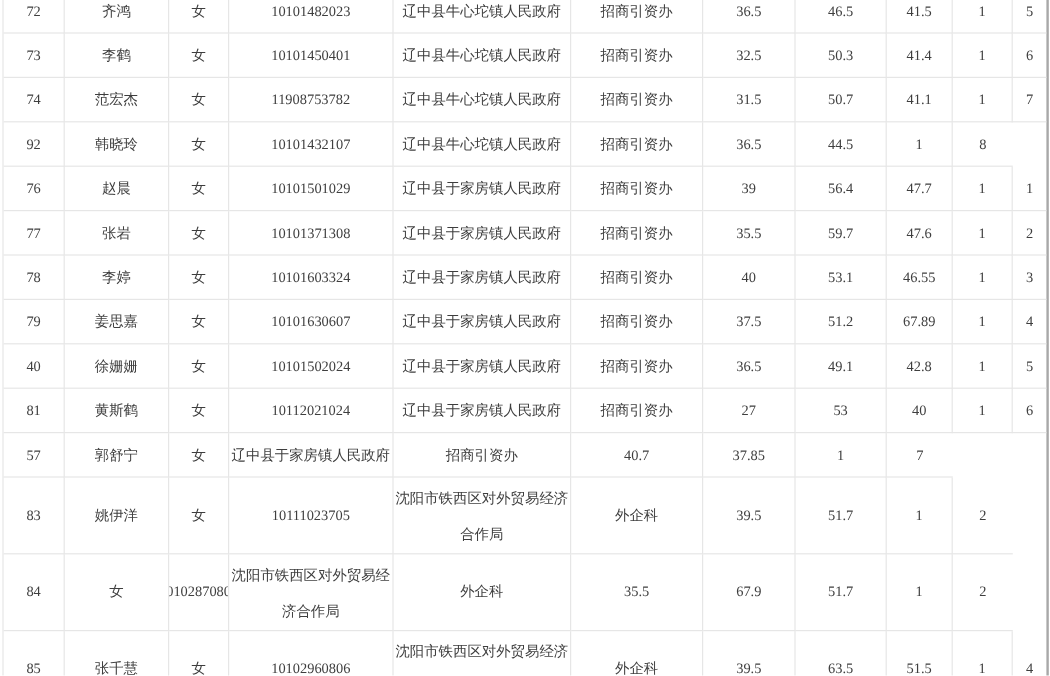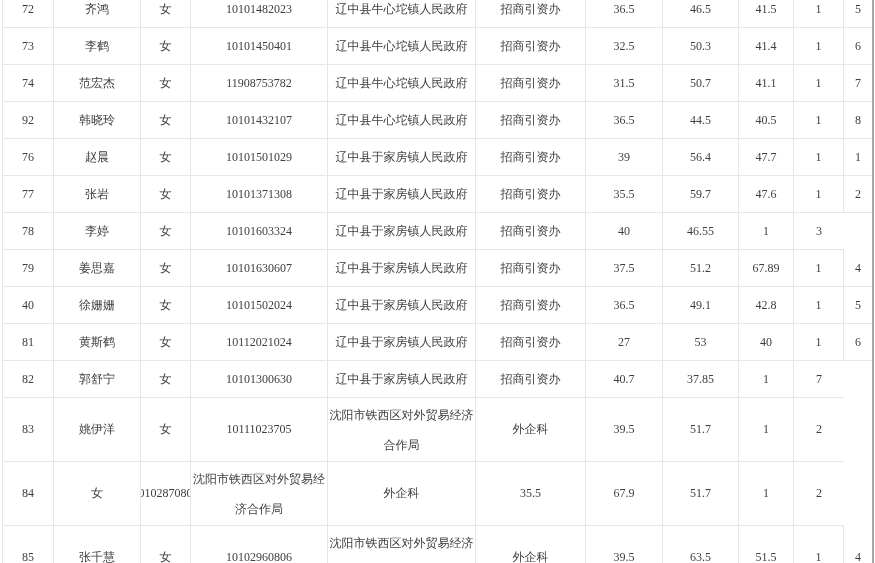--- a/index.html
+++ b/index.html
@@ -84,21 +84,20 @@
     </div>
     <div class="row">
       <div class="cell col-no">92</div>
       <div class="cell col-name">韩晓玲</div>
       <div class="cell col-gender">女</div>
       <div class="cell col-id">10101432107</div>
       <div class="cell col-org">辽中县牛心坨镇人民政府</div>
       <div class="cell col-dept">招商引资办</div>
       <div class="cell col-score1">36.5</div>
       <div class="cell col-score2">44.5</div>
-      <div class="cell col-score3">40.5</div>
       <div class="cell col-count">1</div>
       <div class="cell col-rank">8</div>
     </div>
     <div class="row">
       <div class="cell col-no">76</div>
       <div class="cell col-name">赵晨</div>
       <div class="cell col-gender">女</div>
       <div class="cell col-id">10101501029</div>
       <div class="cell col-org">辽中县于家房镇人民政府</div>
       <div class="cell col-dept">招商引资办</div>
@@ -122,20 +121,21 @@
       <div class="cell col-rank">2</div>
     </div>
     <div class="row">
       <div class="cell col-no">78</div>
       <div class="cell col-name">李婷</div>
       <div class="cell col-gender">女</div>
       <div class="cell col-id">10101603324</div>
       <div class="cell col-org">辽中县于家房镇人民政府</div>
       <div class="cell col-dept">招商引资办</div>
       <div class="cell col-score1">40</div>
+      <div class="cell col-score2">53.1</div>
       <div class="cell col-score3">46.55</div>
       <div class="cell col-count">1</div>
       <div class="cell col-rank">3</div>
     </div>
     <div class="row">
       <div class="cell col-no">79</div>
       <div class="cell col-name">姜思嘉</div>
       <div class="cell col-gender">女</div>
       <div class="cell col-id">10101630607</div>
       <div class="cell col-org">辽中县于家房镇人民政府</div>
@@ -166,24 +166,23 @@
       <div class="cell col-id">10112021024</div>
       <div class="cell col-org">辽中县于家房镇人民政府</div>
       <div class="cell col-dept">招商引资办</div>
       <div class="cell col-score1">27</div>
       <div class="cell col-score2">53</div>
       <div class="cell col-score3">40</div>
       <div class="cell col-count">1</div>
       <div class="cell col-rank">6</div>
     </div>
     <div class="row">
-      <div class="cell col-no">82</div>
+      <div class="cell col-no">57</div>
       <div class="cell col-name">郭舒宁</div>
       <div class="cell col-gender">女</div>
-      <div class="cell col-id">10101300630</div>
       <div class="cell col-org">辽中县于家房镇人民政府</div>
       <div class="cell col-dept">招商引资办</div>
       <div class="cell col-score2">40.7</div>
       <div class="cell col-score3">37.85</div>
       <div class="cell col-count">1</div>
       <div class="cell col-rank">7</div>
     </div>
     <div class="row tall">
       <div class="cell col-no">83</div>
       <div class="cell col-name">姚伊洋</div>

